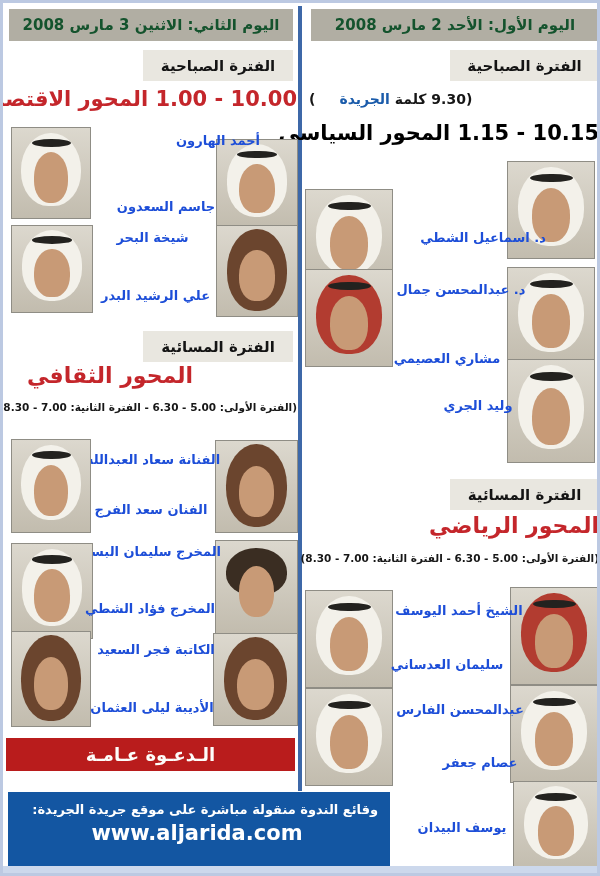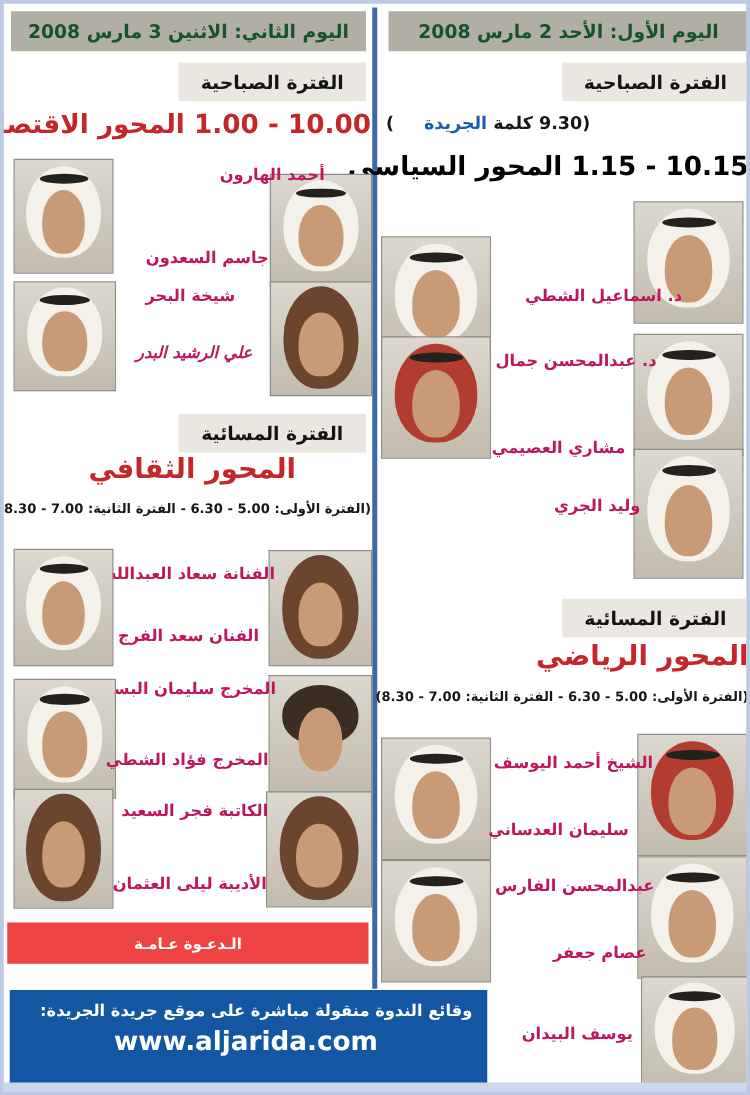--- a/index.html
+++ b/index.html
@@ -19,42 +19,42 @@
     position:absolute;height:31px;background:#e9e7e0;color:#141414;
     font-weight:bold;font-size:15px;display:flex;align-items:center;justify-content:center;
   }
   .keynote{position:absolute;font-weight:bold;font-size:14px;color:#161616;text-align:left;direction:rtl;}
   .keynote .brand{color:#1b5cab;margin-left:24px;}
   .axis{position:absolute;font-weight:bold;direction:rtl;white-space:nowrap;}
   .axis.red{color:#c4262b;}
   .axis.blue{color:#000000;}
   .sched{position:absolute;font-weight:bold;font-size:10.5px;color:#171717;text-align:center;direction:rtl;white-space:nowrap;}
   .nm{
-    position:absolute;font-weight:bold;font-size:13px;color:#be185d;
+    position:absolute;font-weight:bold;font-size:13px;color:#1d4ed8;
     text-align:center;direction:rtl;white-space:nowrap;line-height:16px;
   }
 
   
   .ph{
     position:absolute;width:88px;height:98px;margin:0;
     background:linear-gradient(180deg,#dcd8ce,#c2bcae);
     border:1px solid #8f8d85;overflow:hidden;box-sizing:border-box;
   }
   .ph::before{content:"";position:absolute;left:12%;top:5%;width:76%;height:82%;
     border-radius:50% 50% 46% 46%;background:#f3f1ea;}
   .ph::after{content:"";position:absolute;left:28%;top:27%;width:44%;height:56%;
     border-radius:50% 50% 44% 44%;background:#c89a76;}
   .ph .ag{position:absolute;left:25%;top:12%;width:50%;height:9%;
     background:#23221f;border-radius:50%;z-index:2;}
   .ph.vr::before{background:#b23c30;}
   .ph.vw::before{background:#6b452e;height:92%;top:3%;}
   .ph.vh::before{background:#3a2d22;height:52%;top:8%;}
 
   .invite{
-    position:absolute;background:#ef4444;color:#fdfdfa;font-weight:bold;font-size:12px;
+    position:absolute;background:#b91c1c;color:#fdfdfa;font-weight:bold;font-size:18px;
     letter-spacing:2px;display:flex;align-items:center;justify-content:center;
   }
   .footer{
     position:absolute;background:#1356a2;color:#ffffff;direction:rtl;box-sizing:border-box;
     padding:10px 12px 0 8px;
   }
   .footer .note{font-weight:bold;font-size:13px;text-align:right;}
   .footer .url{font-weight:bold;font-size:21px;text-align:center;margin-top:4px;direction:ltr;}
 </style>
 </head>
@@ -144,25 +144,25 @@
       <i class="ag"></i>
     </figure>
   <div class="nm" style="left:88px;top:196px;width:150px;">جاسم السعدون</div>
 
   <figure class="ph vw" style="left:213px;top:222px;width:82px;height:92px;"></figure>
   <div class="nm" style="left:92px;top:227px;width:115px;">شيخة البحر</div>
 
   <figure class="ph vg" style="left:8px;top:222px;width:82px;height:88px;">
       <i class="ag"></i>
     </figure>
-  <div class="nm" style="left:85px;top:272px;width:135px;font-style:italic;">علي الرشيد البدر</div>
+  <div class="nm" style="left:85px;top:285px;width:135px;">علي الرشيد البدر</div>
 
   <div class="secbar" style="left:140px;top:328px;width:150px;">الفترة المسائية</div>
 
-  <div class="axis red" style="left:4px;top:360px;width:286px;text-align:center;padding-left:4px;font-size:22px;">المحور الثقافي</div>
+  <div class="axis red" style="left:20px;top:360px;width:286px;text-align:left;padding-left:4px;font-size:22px;">المحور الثقافي</div>
 
   <div class="sched" style="left:2px;top:398px;width:292px;">(الفترة الأولى: 5.00 - 6.30 - الفترة الثانية: 7.00 - 8.30)</div>
 
   <figure class="ph vw" style="left:212px;top:437px;width:83px;height:93px;"></figure>
   <div class="nm" style="left:80px;top:449px;width:140px;">الفنانة سعاد العبدالله</div>
 
   <figure class="ph vg" style="left:8px;top:436px;width:80px;height:94px;">
       <i class="ag"></i>
     </figure>
   <div class="nm" style="left:86px;top:499px;width:124px;">الفنان سعد الفرج</div>

